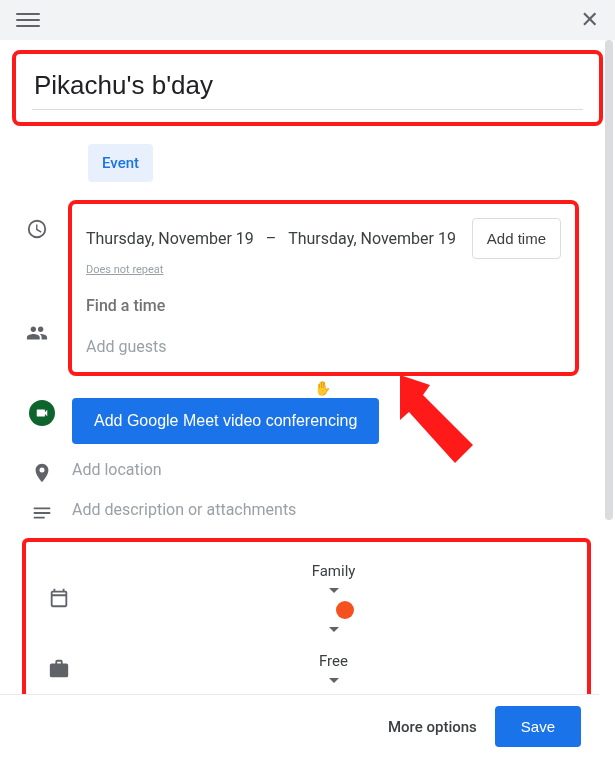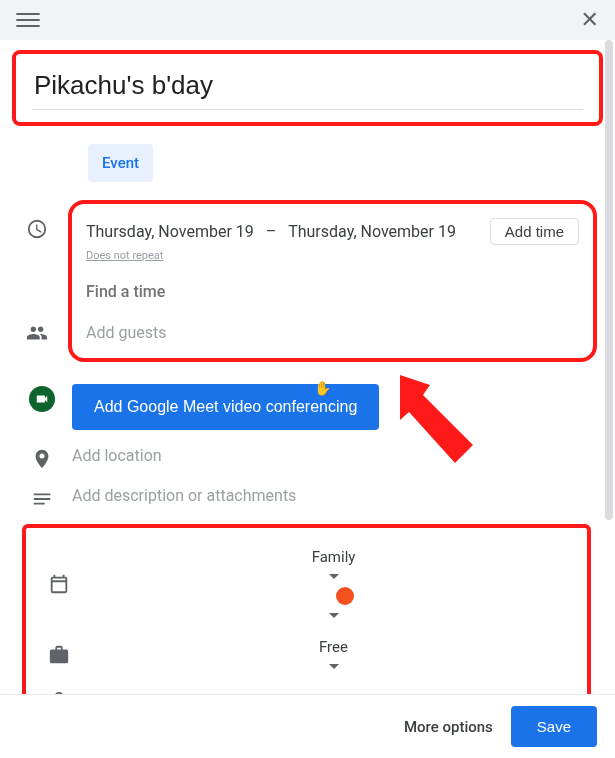--- a/index.html
+++ b/index.html
@@ -69,35 +69,35 @@
     width: 60px;
     display: flex;
     justify-content: center;
     padding-top: 2px;
     flex-shrink: 0;
   }
   .icon-cell svg { width: 22px; height: 22px; fill: #5f6368; }
   .body-cell { flex: 1; font-size: 15px; color:#5f6368; }
   .redbox-mid {
     border: 4px solid #ff1a1a;
-    border-radius: 16px;
+    border-radius: 8px;
     margin-left: 56px;
-    margin-right: 6px;
+    margin-right: 24px;
     padding: 14px 14px 16px 14px;
     margin-bottom: 14px;
     position: relative;
   }
   .date-line {
     display:flex; align-items:center; justify-content:space-between;
   }
   .date-text { color:#3c4043; font-size:16px; }
   .addtime-btn {
     border:1px solid #dadce0; border-radius:4px;
     background:#fff; color:#3c4043; font-size:15px;
-    padding:4px 14px; cursor:pointer;
+    padding:11px 14px; cursor:pointer;
   }
   .repeat-text { color:#9aa0a6; font-size:11px; margin-top:4px;text-decoration:underline; }
   .find-time { color:#737373; font-size:16px; font-weight:500; margin-top:20px; cursor:pointer; }
   .add-guests { color:#9aa0a6; font-size:16px; margin-top:22px; }
   .float-icon {
     position:absolute; left:-46px;
   }
   .float-icon.clock { top: 14px; }
   .float-icon.people { top: 118px; }
   .float-icon svg { width:22px; height:22px; fill:#5f6368; }
@@ -135,21 +135,21 @@
   .color-dot {
     width:18px; height:18px; border-radius:50%; background:#f4511e;
     margin-left:22px;
   }
   .help-circle {
     width:20px; height:20px; border:2px solid #5f6368; border-radius:50%;
     display:flex; align-items:center; justify-content:center;
     font-size:12px; color:#5f6368; margin-left:6px;
   }
   .footer {
-    position:absolute; bottom:0; left:0; right:0;
+    position:absolute; bottom:0; left:0; right:16px;
     height:64px; border-top:1px solid #e8eaed;
     display:flex; align-items:center; justify-content:flex-end;
     padding:0 18px; gap:18px; background:#fff;
   }
   .more-options { color:#3c4043; font-size:15px; font-weight:500; cursor:pointer; }
   .save-btn {
     background:#1a73e8; color:#fff; border:none; border-radius:4px;
     font-size:15px; font-weight:500; padding:12px 26px; cursor:pointer;
   }
   

